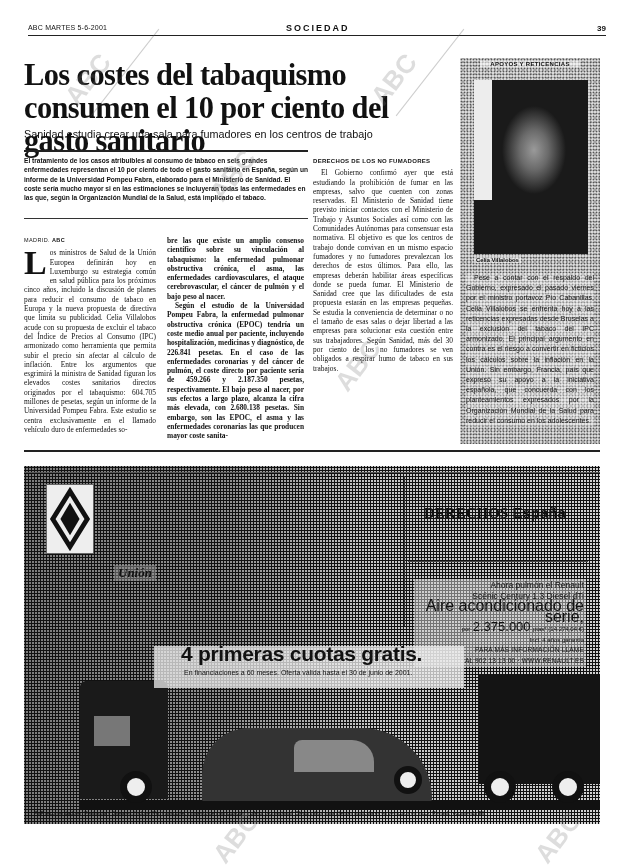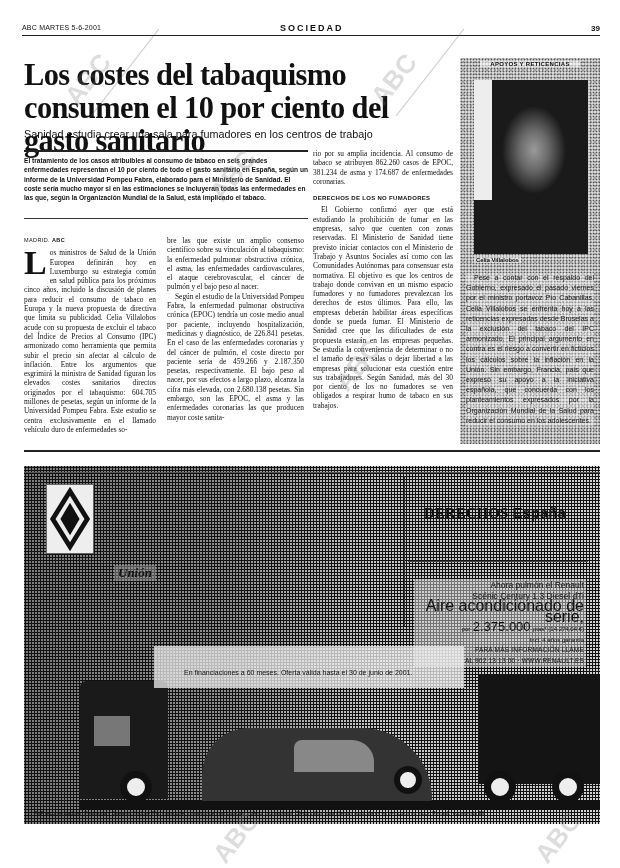--- a/index.html
+++ b/index.html
@@ -1,36 +1,36 @@
 <!DOCTYPE html>
 <html><head>
   <meta charset="utf-8">
   <style>
     * { margin: 0; padding: 0; box-sizing: border-box; }
     html, body { width: 620px; height: 868px; background: #ffffff; overflow: hidden; }
     body { position: relative; font-family: "Liberation Serif", serif; color: #111; }
 
-    .header-bar { position: absolute; left: 22px; top: 24px; width: 578px; height: 12px; }
+    .header-bar { position: absolute; left: 28px; top: 24px; width: 578px; height: 12px; }
     .header-rule { position: absolute; left: 0; right: 0; top: 11px; height: 1px; background: #222; }
     .header-left { position: absolute; left: 0; top: 0; font-family: "Liberation Sans", sans-serif; font-size: 7px; letter-spacing: 0.2px; }
     .header-section { position: absolute; left: 258px; top: -1px; font-family: "Liberation Sans", sans-serif; font-size: 9px; font-weight: bold; letter-spacing: 2px; }
     .header-page { position: absolute; right: 0; top: 0; font-family: "Liberation Sans", sans-serif; font-size: 8px; font-weight: bold; }
 
     .headline { position: absolute; left: 24px; top: 58px; width: 410px; font-family: "Liberation Serif", serif; font-weight: bold; font-size: 31px; line-height: 33px; letter-spacing: -0.6px; transform: scaleX(0.98); transform-origin: left; }
     .subhead { position: absolute; left: 24px; top: 128px; width: 410px; font-family: "Liberation Sans", sans-serif; font-weight: normal; font-size: 10.8px; letter-spacing: 0; }
 
     .lead-rule-top { position: absolute; left: 24px; top: 150px; width: 284px; height: 1.5px; background: #222; }
     .lead { position: absolute; left: 24px; top: 156px; width: 284px; font-family: "Liberation Sans", sans-serif; font-weight: bold; font-size: 6.6px; line-height: 9.3px; text-align: left; }
     .lead-rule-bottom { position: absolute; left: 24px; top: 218px; width: 284px; height: 1px; background: #333; }
 
     .col { position: absolute; font-family: "Liberation Serif", serif; font-size: 7.4px; line-height: 9.3px; text-align: justify; hyphens: auto; }
     .col p { text-indent: 8px; }
     .col p.noindent { text-indent: 0; }
     .col1 { left: 24px; top: 236px; width: 132px; }
-    .col2 { left: 167px; top: 236px; width: 137px; }
+    .col2 { left: 167px; top: 236px; width: 137px; font-weight: bold; }
     .col3 { left: 313px; top: 149px; width: 140px; }
 
     .dateline { font-family: "Liberation Sans", sans-serif; font-size: 5.5px; letter-spacing: 0.4px; margin-bottom: 3px; text-indent: 0; }
     .dateline b { font-weight: bold; }
     .dropcap-wrap { position: relative; }
     .dropcap { float: left; font-family: "Liberation Serif", serif; font-weight: bold; font-size: 34px; line-height: 28px; margin: 1px 3px 0 0; }
 
     .subsec { font-family: "Liberation Sans", sans-serif; font-weight: bold; font-size: 6px; letter-spacing: 0.3px; margin: 8px 0 2px 0; text-indent: 0; }
 
     .sidebar { position: absolute; left: 460px; top: 58px; width: 140px; height: 386px; background: #d9d9d9;
@@ -109,21 +109,20 @@
     <span class="dropcap">L</span><span>os ministros de Salud de la Unión Europea definirán hoy en Luxemburgo su estrategia común en salud pública para los próximos cinco años, incluido la discusión de planes para reducir el consumo de tabaco en Europa y la nueva propuesta de directiva que limita su publicidad. Celia Villalobos acude con su propuesta de excluir el tabaco del Índice de Precios al Consumo (IPC) armonizado como herramienta que permita subir el precio sin afectar al cálculo de inflación. Entre los argumentos que esgrimirá la ministra de Sanidad figuran los elevados costes sanitarios directos originados por el tabaquismo: 604.705 millones de pesetas, según un informe de la Universidad Pompeu Fabra. Este estudio se centra exclusivamente en el llamado vehículo duro de enfermedades so-</span>
   </p>
 </div>
 
 <div class="col col2">
   <p class="noindent">bre las que existe un amplio consenso científico sobre su vinculación al tabaquismo: la enfermedad pulmonar obstructiva crónica, el asma, las enfermedades cardiovasculares, el ataque cerebrovascular, el cáncer de pulmón y el bajo peso al nacer.</p>
   <p>Según el estudio de la Universidad Pompeu Fabra, la enfermedad pulmonar obstructiva crónica (EPOC) tendría un coste medio anual por paciente, incluyendo hospitalización, medicinas y diagnóstico, de 226.841 pesetas. En el caso de las enfermedades coronarias y del cáncer de pulmón, el coste directo por paciente sería de 459.266 y 2.187.350 pesetas, respectivamente. El bajo peso al nacer, por sus efectos a largo plazo, alcanza la cifra más elevada, con 2.680.138 pesetas. Sin embargo, son las EPOC, el asma y las enfermedades coronarias las que producen mayor coste sanita-</p>
 </div>
 
 <div class="col col3">
-  <p class="noindent">rio por su amplia incidencia. Al consumo de tabaco se atribuyen 862.260 casos de EPOC, 381.234 de asma y 174.687 de enfermedades coronarias.</p>
   <div class="subsec">DERECHOS DE LOS NO FUMADORES</div>
   <p>El Gobierno confirmó ayer que está estudiando la prohibición de fumar en las empresas, salvo que cuenten con zonas reservadas. El Ministerio de Sanidad tiene previsto iniciar contactos con el Ministerio de Trabajo y Asuntos Sociales así como con las Comunidades Autónomas para consensuar esta normativa. El objetivo es que los centros de trabajo donde convivan en un mismo espacio fumadores y no fumadores prevalezcan los derechos de estos últimos. Para ello, las empresas deberán habilitar áreas específicas donde se pueda fumar. El Ministerio de Sanidad cree que las dificultades de esta propuesta estarán en las empresas pequeñas. Se estudia la conveniencia de determinar o no el tamaño de esas salas o dejar libertad a las empresas para solucionar esta cuestión entre sus trabajadores. Según Sanidad, más del 30 por ciento de los no fumadores se ven obligados a respirar humo de tabaco en sus trabajos.</p>
 </div>
 
 <div class="sidebar">
   <div class="sidebar-title">APOYOS Y RETICENCIAS</div>
   <div class="photo">
     <div class="photo-bg-left"></div>
   </div>
   <div class="photo-caption">Celia Villalobos</div>
@@ -165,20 +164,21 @@
   <div class="trailer"></div>
   <div class="car"></div>
   <div class="car-window"></div>
   <div class="platform"></div>
   <div class="wheel" style="left:96px; top:305px;"></div>
   <div class="wheel" style="left:460px; top:305px;"></div>
   <div class="wheel" style="left:528px; top:305px;"></div>
   <div class="wheel" style="left:370px; top:300px; width:28px; height:28px; border-width:6px;"></div>
 
   <div class="ad-cta"></div>
+  <div class="ad-cta-title">4 primeras cuotas gratis.</div>
   <div class="ad-cta-sub">En financiaciones a 60 meses. Oferta válida hasta el 30 de junio de 2001.</div>
   <div class="ad-finep">PVP recomendado en Península y Baleares. Incluye IVA, transporte, impuesto de matriculación y oferta promocional. Oferta válida para clientes particulares en vehículos en stock. Renault recomienda Elf.</div>
 </div>
 
 <div class="watermark" style="left:60px; top:64px;">ABC</div>
 <div class="watermark" style="left:366px; top:64px;">ABC</div>
 <div class="watermark" style="left:205px; top:160px;">ABC</div>
 <div class="watermark" style="left:330px; top:350px;">ABC</div>
 <div class="watermark" style="left:208px; top:822px;">ABC</div>
 <div class="watermark" style="left:530px; top:822px;">ABC</div>

